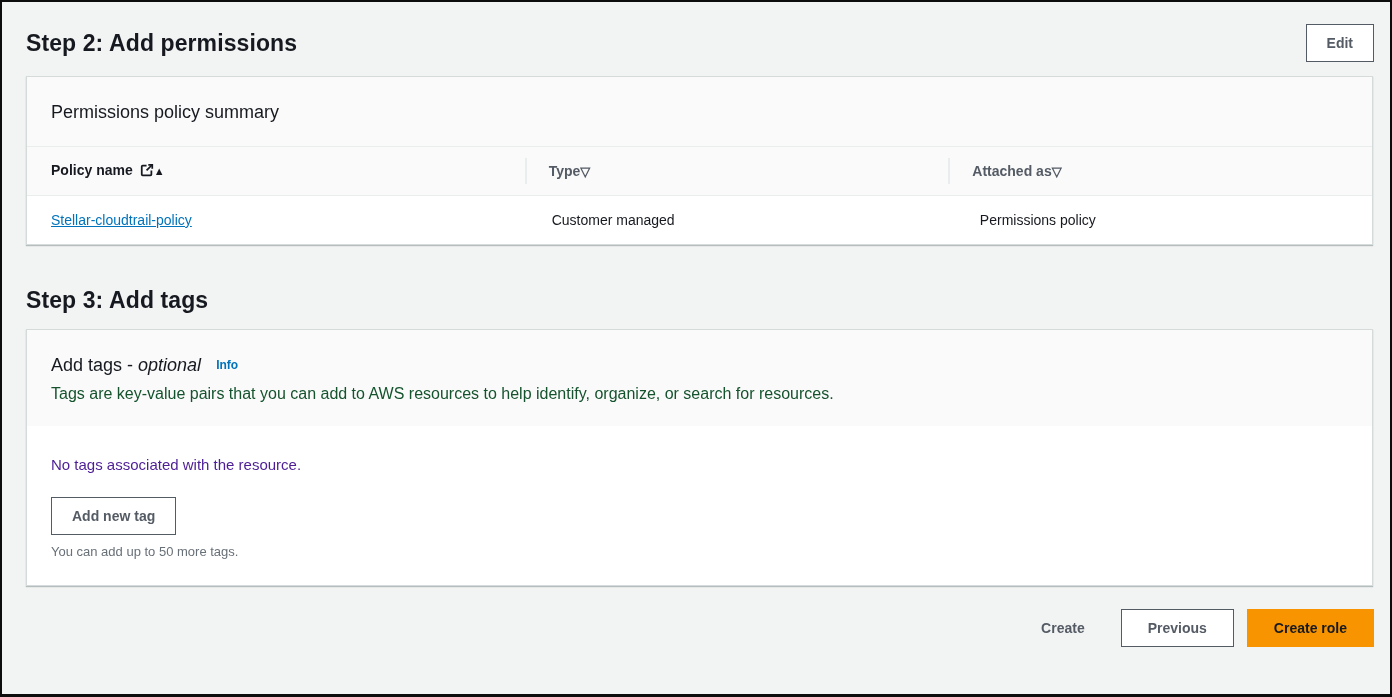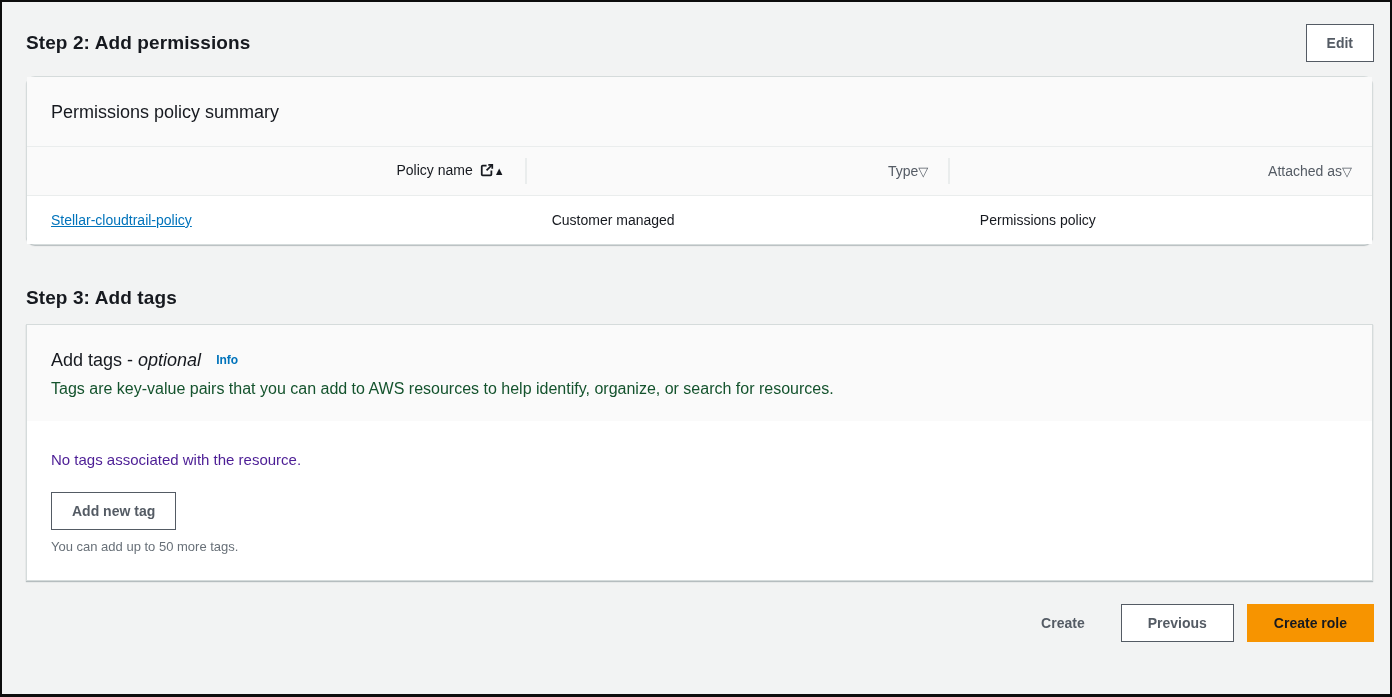--- a/index.html
+++ b/index.html
@@ -14,21 +14,21 @@
     overflow: hidden;
   }
   
   .section-head-row {
     display: flex;
     justify-content: space-between;
     align-items: center;
     margin-bottom: 14px;
   }
   .step-heading {
-    font-size: 19px;
+    font-size: 23px;
     font-weight: bold;
     color: #16191f;
     letter-spacing: 0.1px;
   }
   
   .btn {
     display: inline-block;
     background: #ffffff;
     border: 1px solid #545b64;
     border-radius: 0;
@@ -84,25 +84,25 @@
   }
   
   .tbl-head {
     display: flex;
     background: #fafafa;
     border-top: 1px solid #eaeded;
     border-bottom: 1px solid #eaeded;
   }
   .tbl-head .cell {
     display: flex;
-    justify-content: flex-end;
+    justify-content: flex-start;
     align-items: center;
     padding: 15px 20px 15px 24px;
     font-size: 14px;
-    font-weight: normal;
+    font-weight: bold;
     color: #545b64;
     position: relative;
   }
   .tbl-head .cell.sorted { color: #16191f; }
   .tbl-head .cell + .cell::before {
     content: "";
     position: absolute;
     left: 0;
     top: 50%;
     transform: translateY(-50%);
@@ -125,21 +125,21 @@
   }
   .sort-icon { font-size: 11px; color: #16191f; }
   .filter-icon { font-size: 13px; color: #545b64; cursor: pointer; }
   .ext-icon { margin-left: 7px; display: inline-block; vertical-align: -2px; }
   
   .tags-body { padding: 30px 24px 26px 24px; }
   .empty-msg { font-size: 15px; color: #4c1d95; }
   .add-tag-btn { margin-top: 24px; }
   .tag-hint { font-size: 13px; color: #687078; margin-top: 9px; }
   
-  .panel-permissions { margin-bottom: 42px; border-radius: 9px; }
+  .panel-permissions { margin-bottom: 42px; }
   .step3-row { margin-bottom: 15px; }
   .panel-tags { margin-bottom: 23px; }
   
   .footer-actions {
     display: flex;
     justify-content: flex-end;
     align-items: center;
   }
   .footer-actions .link-btn { margin-right: 36px; }
   .footer-actions .btn + .btn { margin-left: 13px; padding-left: 26px; }

